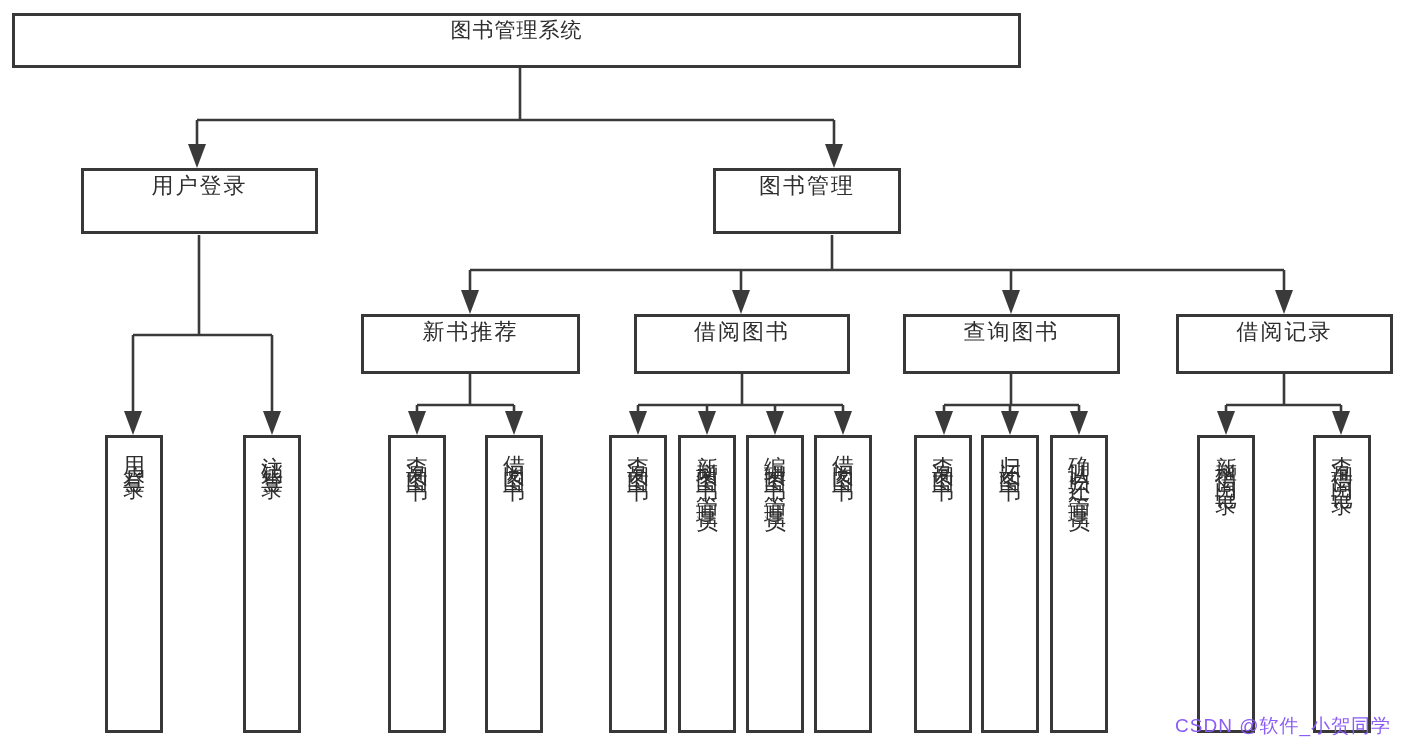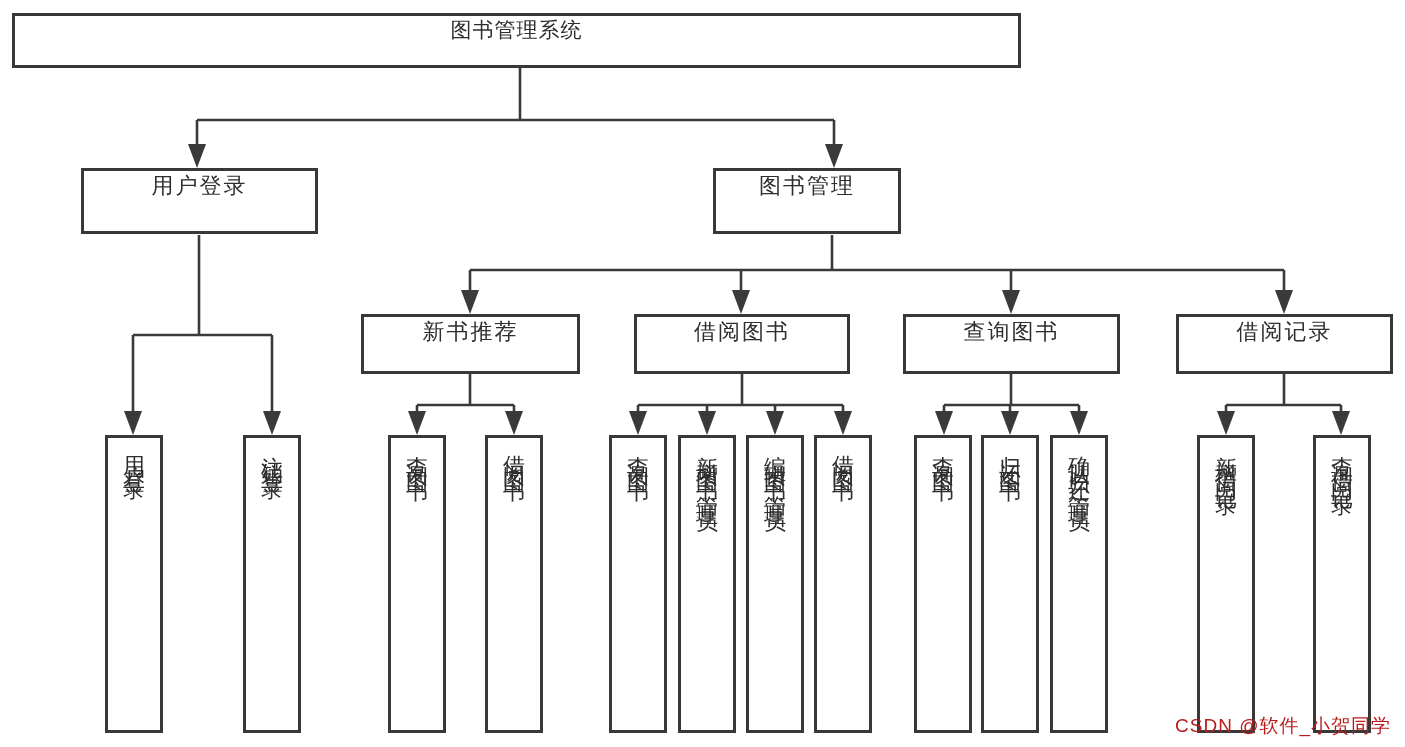--- a/index.html
+++ b/index.html
@@ -27,21 +27,21 @@
     writing-mode:vertical-rl;
     text-orientation:mixed;
     font-size:22px;
     letter-spacing:8px;
     line-height:1;
   }
   .watermark{
     position:absolute;
     top:713px;right:14px;
     font-size:19px;
-    color:#b91c1c;
+    color:#8b5cf6;
     letter-spacing:1px;
     white-space:nowrap;
     text-align:center;
   }
 </style>
 </head>
 <body>
 
 <div class="canvas">
 

